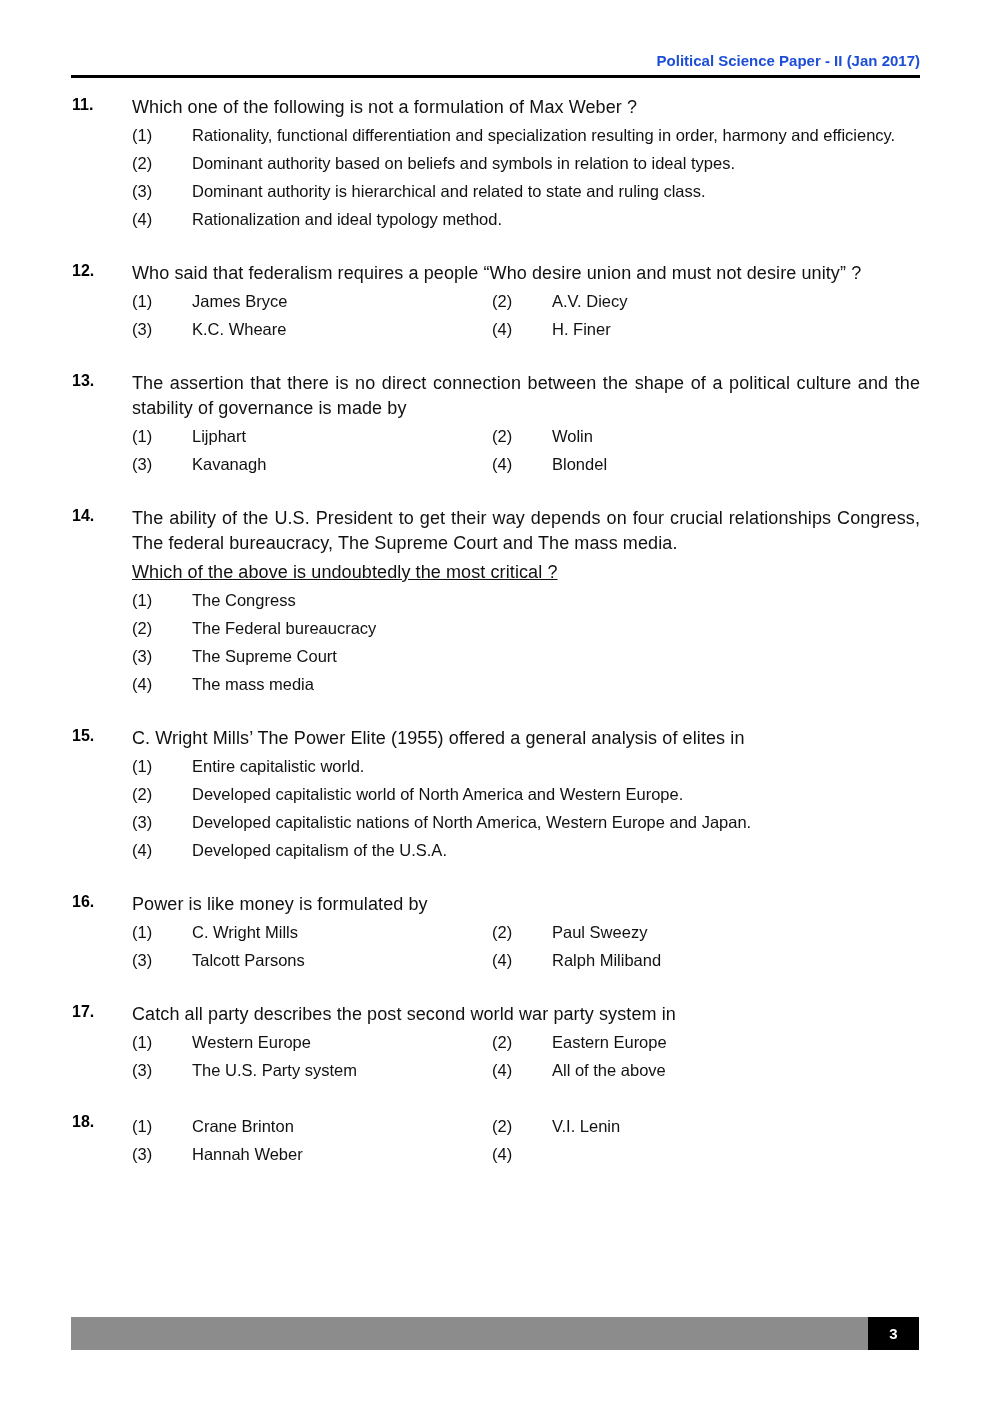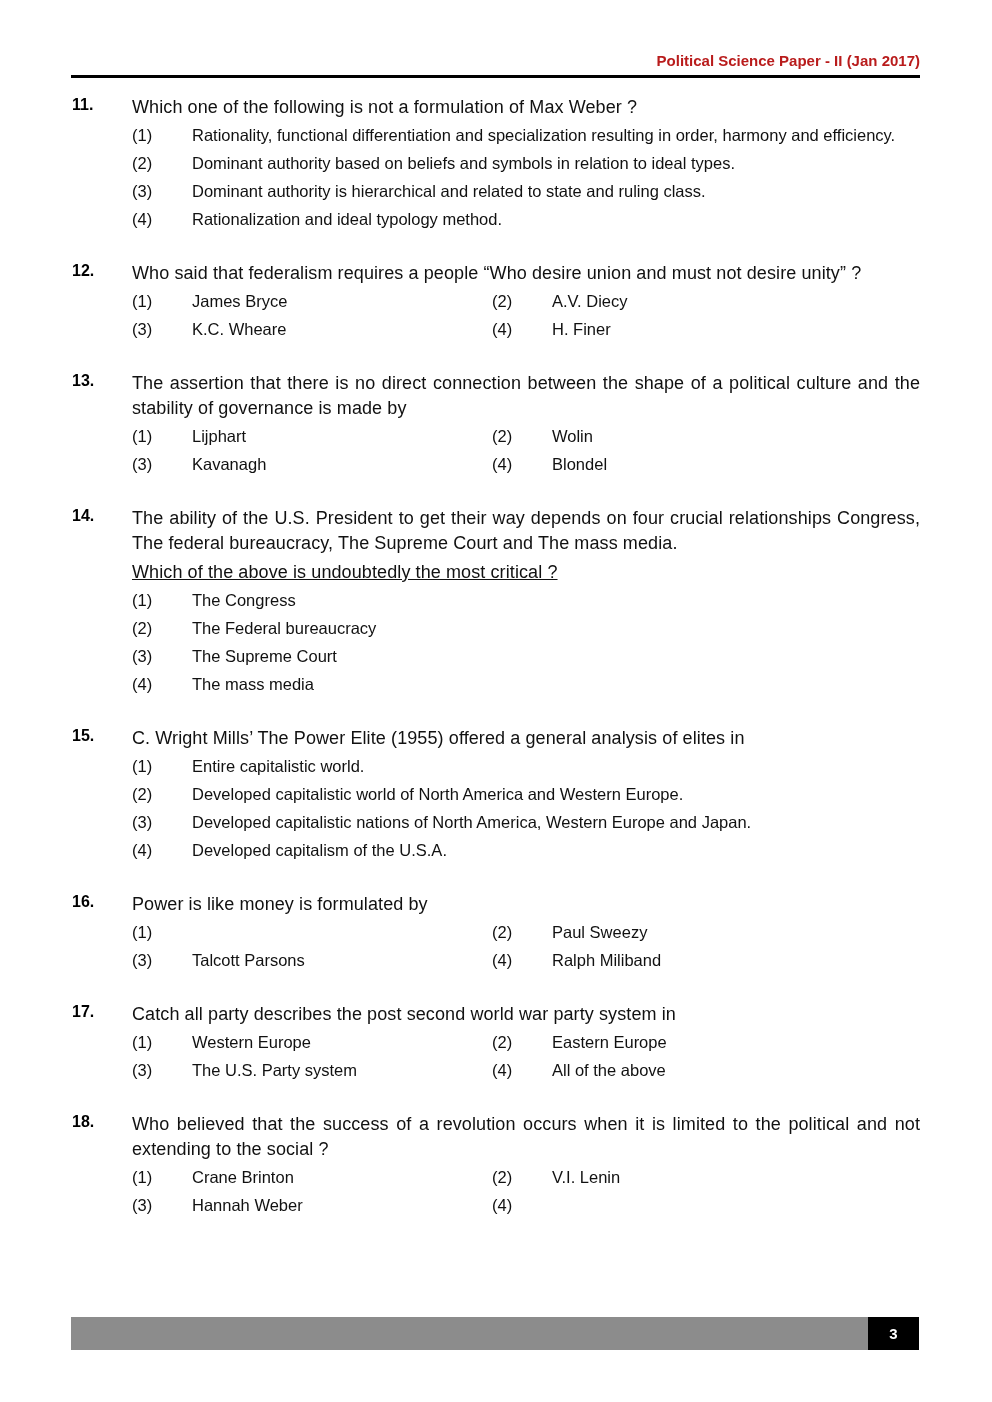--- a/index.html
+++ b/index.html
@@ -2,21 +2,21 @@
 <html><head>
   <meta charset="utf-8">
   <style>
     html, body { margin: 0; padding: 0; background: #ffffff; }
     body {
       width: 992px; height: 1402px; position: relative; overflow: hidden;
       font-family: "Liberation Sans", sans-serif; color: #111111;
     }
     .header-title {
       position: absolute; right: 72px; top: 52px;
-      font-weight: bold; font-size: 15px; color: #b91c1c;
+      font-weight: bold; font-size: 15px; color: #1d4ed8;
       letter-spacing: 0px;
       margin-left: 37px;
     }
     .header-rule {
       position: absolute; left: 71px; width: 849px; top: 75px; height: 3px;
       background: #000;
     }
     .questions { position: absolute; left: 0; top: 94px; width: 876px; }
     .q { position: relative; margin-bottom: 28px; }
     .q-num {
@@ -196,20 +196,21 @@
         </div>
       </div>
     </div>
     <div class="q">
       <div class="q-num">16.</div>
       <div class="q-text">Power is like money is formulated by</div>
       <div class="opts grid">
         <div class="opt-row">
           <div class="opt">
             <span class="opt-label">(1)</span>
+            <span class="opt-text">C. Wright Mills</span>
           </div>
           <div class="opt">
             <span class="opt-label">(2)</span>
             <span class="opt-text">Paul Sweezy</span>
           </div>
         </div>
         <div class="opt-row">
           <div class="opt">
             <span class="opt-label">(3)</span>
             <span class="opt-text">Talcott Parsons</span>
@@ -242,21 +243,20 @@
           </div>
           <div class="opt">
             <span class="opt-label">(4)</span>
             <span class="opt-text">All of the above</span>
           </div>
         </div>
       </div>
     </div>
     <div class="q">
       <div class="q-num">18.</div>
-      <div class="q-text">Who believed that the success of a revolution occurs when it is limited to the political and not extending to the social ?</div>
       <div class="opts grid">
         <div class="opt-row">
           <div class="opt">
             <span class="opt-label">(1)</span>
             <span class="opt-text">Crane Brinton</span>
           </div>
           <div class="opt">
             <span class="opt-label">(2)</span>
             <span class="opt-text">V.I. Lenin</span>
           </div>

